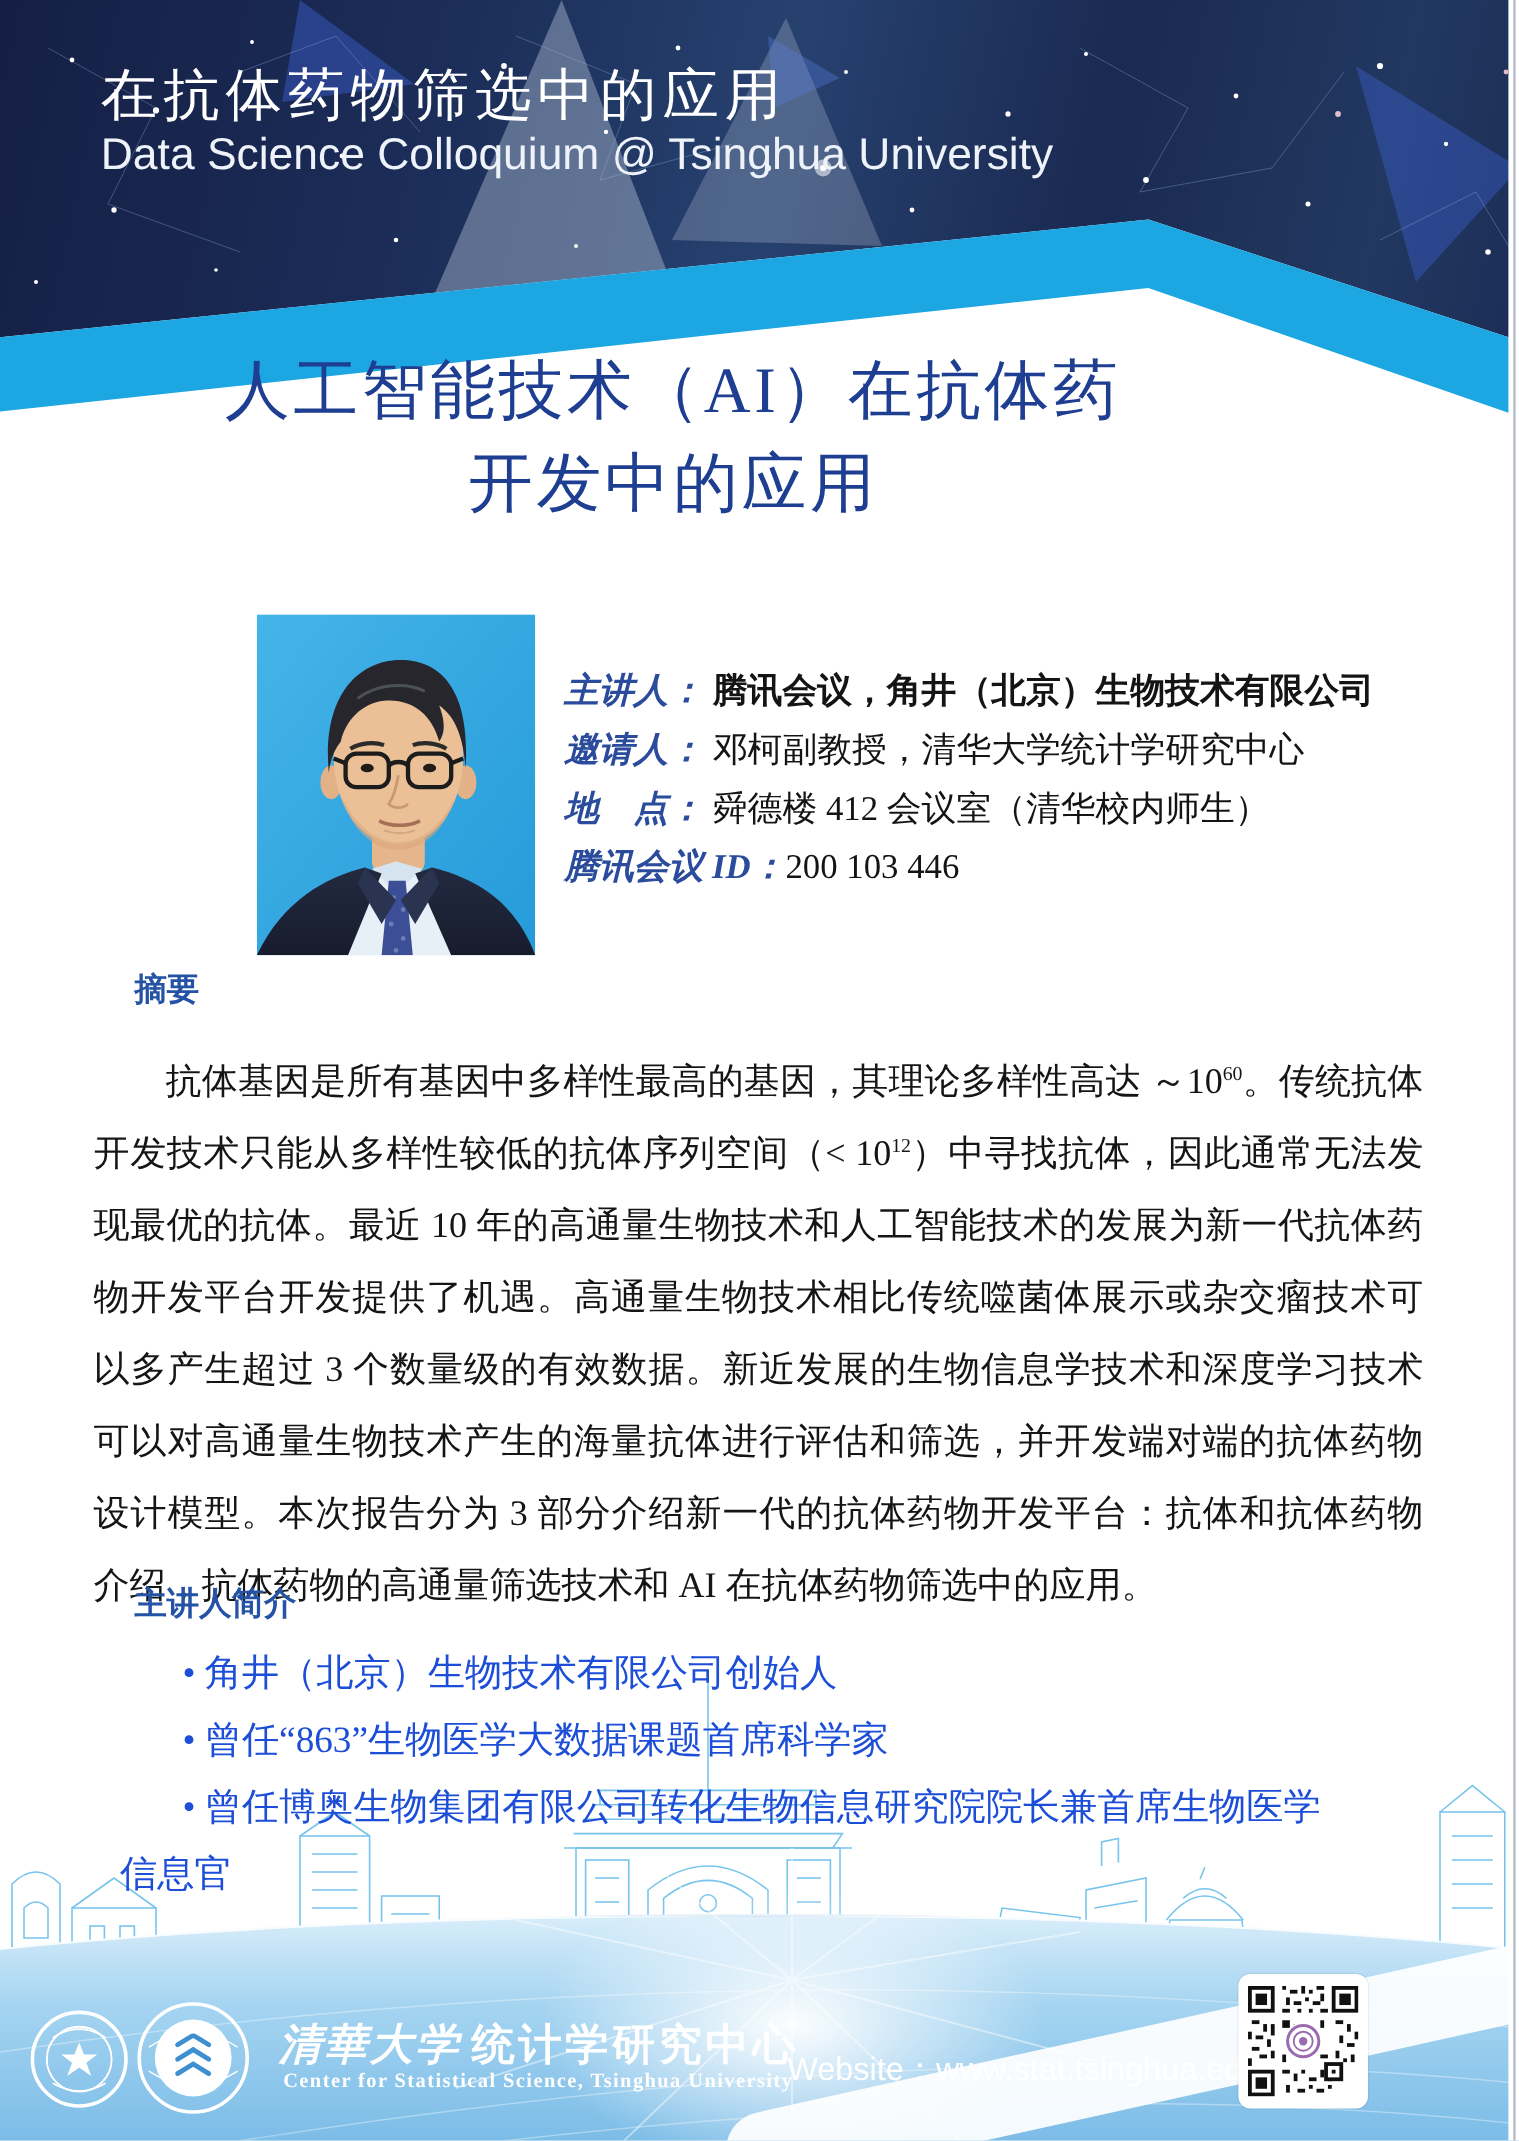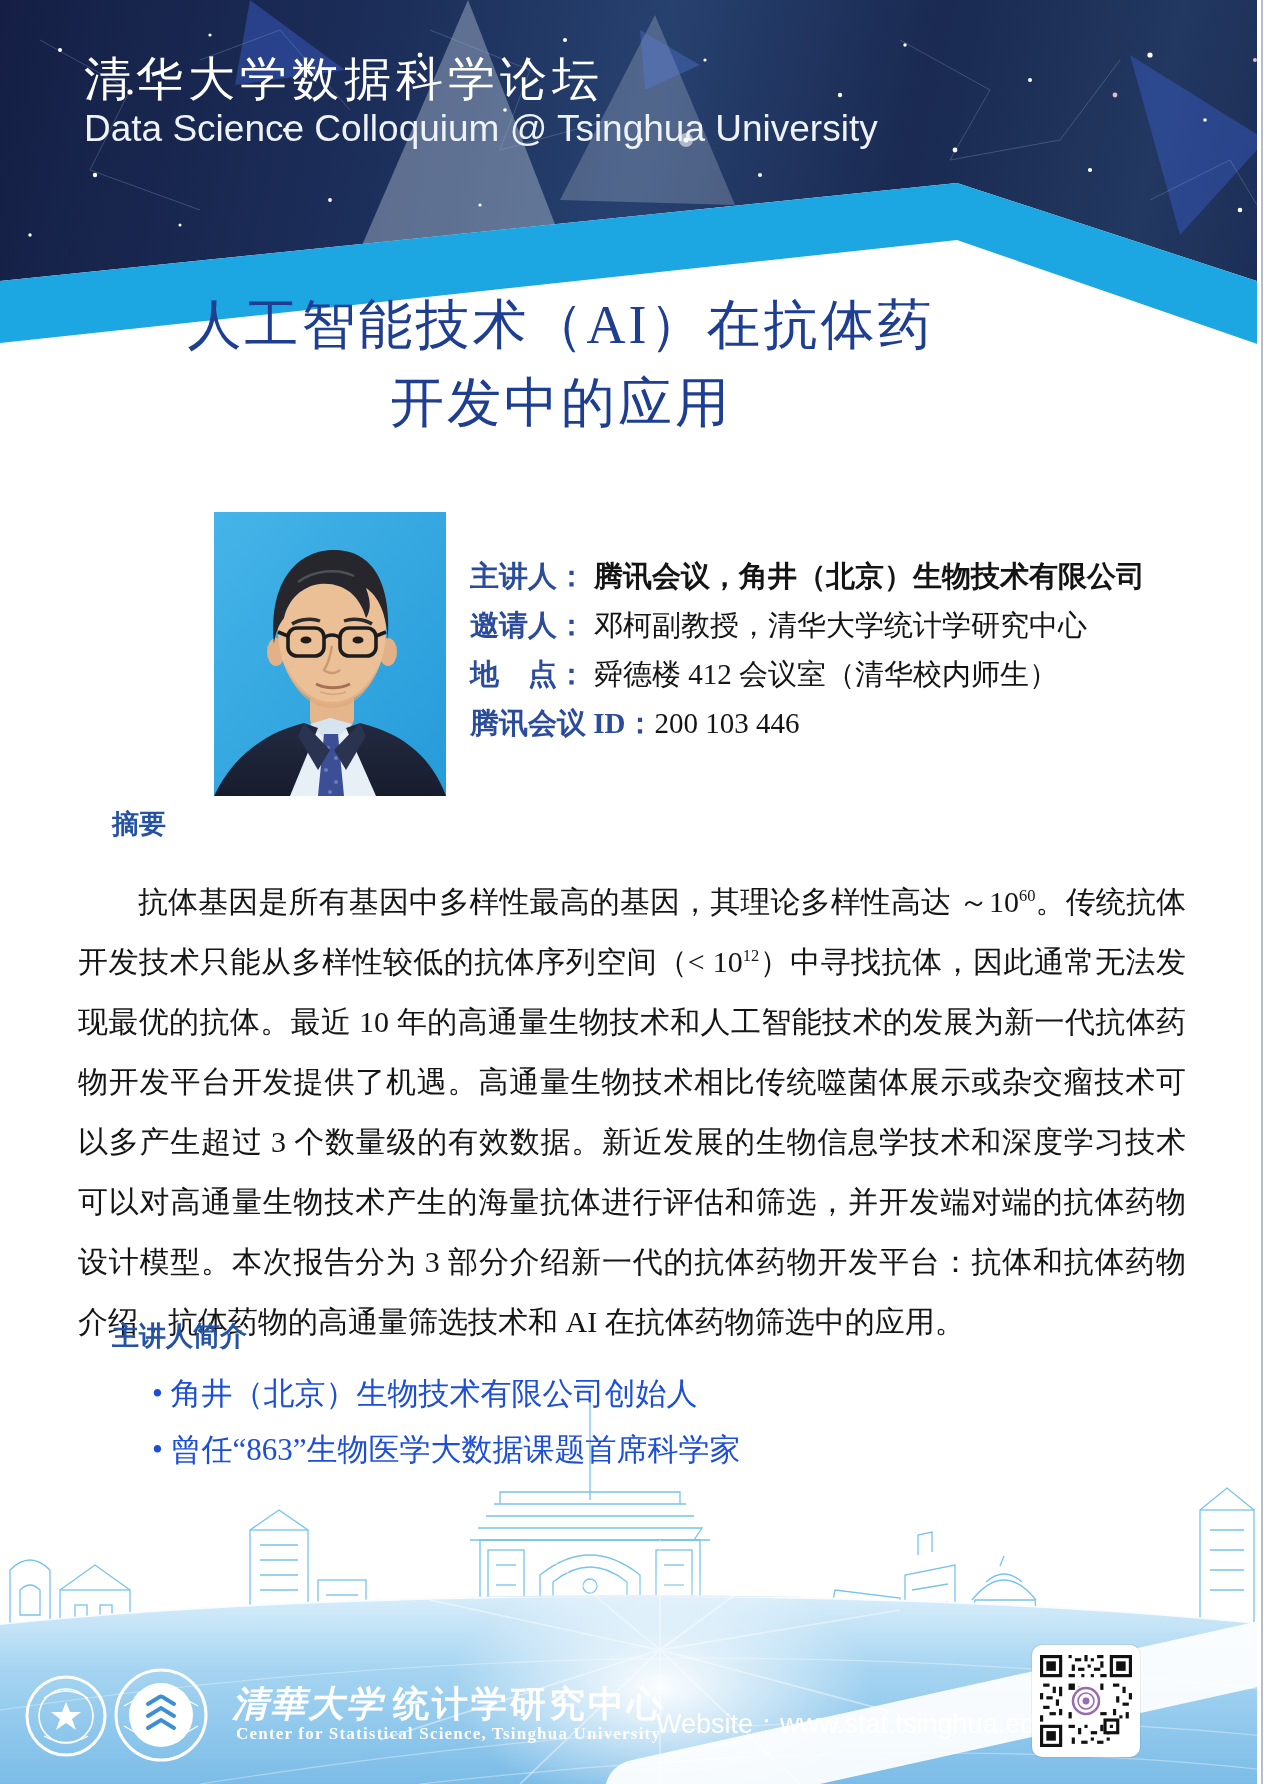--- a/index.html
+++ b/index.html
@@ -20,21 +20,21 @@
     font-family:"Liberation Sans","DejaVu Sans",sans-serif;font-weight:400;z-index:3;}
 
   
   .title-block{position:absolute;left:0;top:286px;width:1122px;text-align:center;z-index:4;
     color:#1e3e92;font-size:54px;font-weight:normal;line-height:78px;letter-spacing:3px;}
 
   
   .photo{position:absolute;left:214px;top:512px;width:232px;height:284px;z-index:4;}
   .info{position:absolute;left:470px;top:552px;z-index:4;font-size:29px;color:#141414;}
   .info-row{height:49px;line-height:49px;white-space:nowrap;}
-  .lbl{color:#2b4c9c;font-weight:bold;display:inline-block;min-width:124px;}
+  .lbl{color:#2b4c9c;font-weight:bold;display:inline-block;min-width:124px;font-style:italic;}
   .val{white-space:pre-wrap;}
   .val.bold{font-weight:bold;}
 
   
   .sec-h{position:absolute;left:112px;color:#2452a4;font-size:27px;font-weight:bold;z-index:4;text-align:right;}
   .abstract-h{top:806px;}
   .abstract-p{position:absolute;left:78px;top:842px;width:1108px;z-index:4;
     font-size:30px;line-height:60px;text-align:justify;text-indent:60px;color:#151515;}
   .abstract-p sup{font-size:0.55em;vertical-align:super;line-height:0;}
 
@@ -121,21 +121,21 @@
           <circle cx="585" cy="235" r="2"></circle>
       </g>
       <g fill="#f4cdd6" opacity="0.9">
         <circle cx="1115" cy="95" r="2.4"></circle>
           <circle cx="1255" cy="60" r="2"></circle>
           <circle cx="870" cy="200" r="1.8"></circle>
       </g>
       <circle cx="686" cy="140" r="7" fill="#ffffff" opacity="0.55"></circle>
       <circle cx="686" cy="140" r="2.6" fill="#ffffff"></circle>
     </svg>
-    <div class="hd-title">清华大学数据科学论坛</div>
+    <div class="hd-title">在抗体药物筛选中的应用</div>
     <div class="hd-sub">Data Science Colloquium @ Tsinghua University</div>
     <div class="header-cyan"></div>
   </div>
 
   <div class="title-block">
     <div>人工智能技术（AI）在抗体药</div>
     <div>开发中的应用</div>
   </div>
 
   <svg class="photo" viewBox="0 0 232 284">
@@ -212,20 +212,21 @@
     </div>
   </div>
 
   <h2 class="sec-h abstract-h" style="position:absolute;margin:0;">摘要</h2>
   <p class="abstract-p"><span>抗体基因是所有基因中多样性最高的基因，其理论多样性高达 ～10</span><sup>60</sup><span>。传统抗体开发技术只能从多样性较低的抗体序列空间（&lt; 10</span><sup>12</sup><span>）中寻找抗体，因此通常无法发现最优的抗体。最近 10 年的高通量生物技术和人工智能技术的发展为新一代抗体药物开发平台开发提供了机遇。高通量生物技术相比传统噬菌体展示或杂交瘤技术可以多产生超过 3 个数量级的有效数据。新近发展的生物信息学技术和深度学习技术可以对高通量生物技术产生的海量抗体进行评估和筛选，并开发端对端的抗体药物设计模型。本次报告分为 3 部分介绍新一代的抗体药物开发平台：抗体和抗体药物介绍，抗体药物的高通量筛选技术和 AI 在抗体药物筛选中的应用。</span></p>
 
   <h2 class="sec-h bio-h" style="position:absolute;margin:0;">主讲人简介</h2>
   <ul class="bio-list">
     <li>• 角井（北京）生物技术有限公司创始人</li>
     <li>• 曾任“863”生物医学大数据课题首席科学家</li>
+    <li>• 曾任博奥生物集团有限公司转化生物信息研究院院长兼首席生物医学信息官</li>
   </ul>
 
   <svg class="campus" viewBox="0 0 1266 330">
     <g fill="none" stroke="#5fb9e8" stroke-width="1.3" opacity="0.85">
 
       <path d="M10,290 L10,210 Q30,190 50,210 L50,290"></path>
       <path d="M20,230 Q30,220 40,230 L40,255 L20,255 Z"></path>
       <rect x="60" y="230" width="70" height="60"></rect>
       <path d="M60,230 L95,205 L130,230"></path>
       <rect x="75" y="245" width="12" height="18"></rect>

